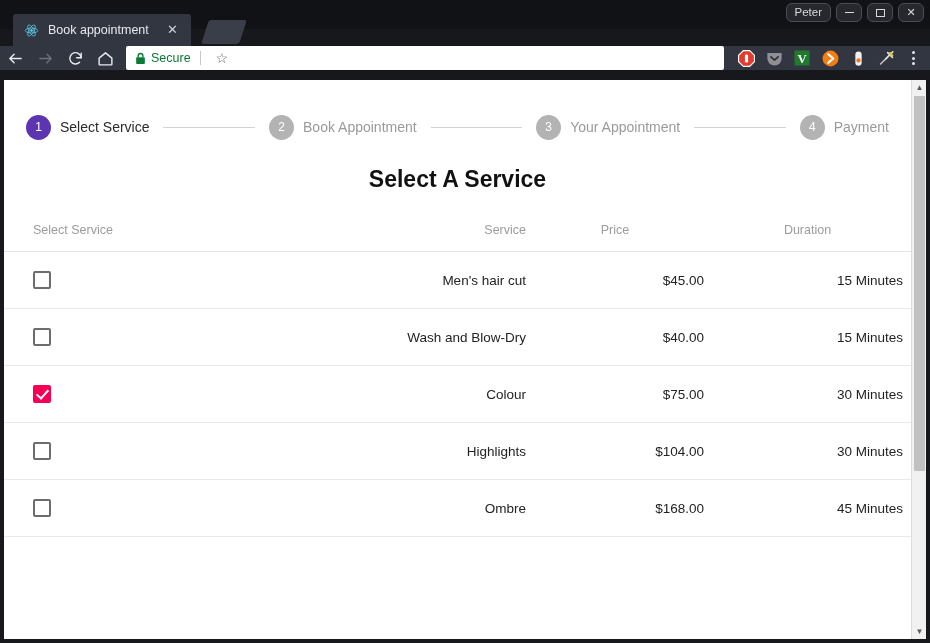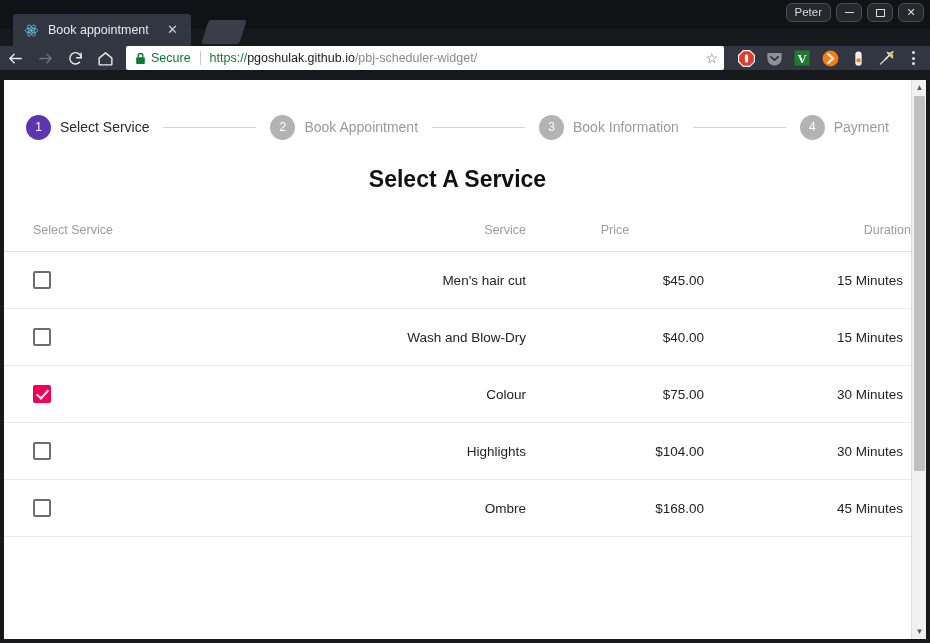--- a/index.html
+++ b/index.html
@@ -183,21 +183,21 @@
   #svc-table thead th {
     font-weight: normal;
     font-size: 12.5px;
     color: #9c9c9c;
     padding: 0 0 14px 0;
     border-bottom: 1px solid #e4e4e4;
   }
   #svc-table th.c-check { width: 248px; text-align: left; padding-left: 29px; }
   #svc-table th.c-svc   { width: 274px; text-align: right; }
   #svc-table th.c-price { width: 178px; text-align: center; }
-  #svc-table th.c-dur   { width: 207px; text-align: right; }
+  #svc-table th.c-dur   { width: 207px; text-align: center; }
 
   #svc-table tbody td {
     height: 57px;
     border-bottom: 1px solid #e9e9e9;
     font-size: 13.5px;
     color: #232323;
     vertical-align: middle;
   }
   td.c-check { text-align: left; padding-left: 29px; }
   td.c-svc, td.c-price { text-align: right; }
@@ -308,21 +308,20 @@
       </svg>
     </div>
 
     <div id="omnibox">
       <svg id="lockicon" width="11" height="13" viewBox="0 0 14 16">
         <rect x="1.5" y="6.5" width="11" height="8.5" rx="1" fill="#0b7a35"></rect>
         <path d="M4 6.5V4.6a3 3 0 0 1 6 0v1.9" fill="none" stroke="#0b7a35" stroke-width="1.8"></path>
       </svg>
       <span id="secure">Secure</span>
       <span id="sep"></span>
-      <span id="url"><span class="scheme">https://</span><span class="host">pgoshulak.github.io</span><span class="path">/pbj-scheduler-widget/</span></span>
       <span id="star">☆</span>
     </div>
 
     <div class="extbtn">
       <svg width="19" height="19" viewBox="0 0 24 24">
         <polygon points="8,2 16,2 22,8 22,16 16,22 8,22 2,16 2,8" fill="#e23b2e" stroke="#fff" stroke-width="1.4"></polygon>
         <rect x="10" y="7" width="4" height="10" rx="1.6" fill="#fff"></rect>
       </svg>
     </div>
 
@@ -381,21 +380,21 @@
         <div class="stepline"></div>
 
         <div class="step">
           <div class="stepcircle inactive">2</div>
           <div class="steplabel inactive">Book Appointment</div>
         </div>
         <div class="stepline"></div>
 
         <div class="step">
           <div class="stepcircle inactive">3</div>
-          <div class="steplabel inactive">Book Information</div>
+          <div class="steplabel inactive">Your Appointment</div>
         </div>
         <div class="stepline"></div>
 
         <div class="step">
           <div class="stepcircle inactive">4</div>
           <div class="steplabel inactive">Payment</div>
         </div>
       </div>
 
       <div id="heading">Select A Service</div>

